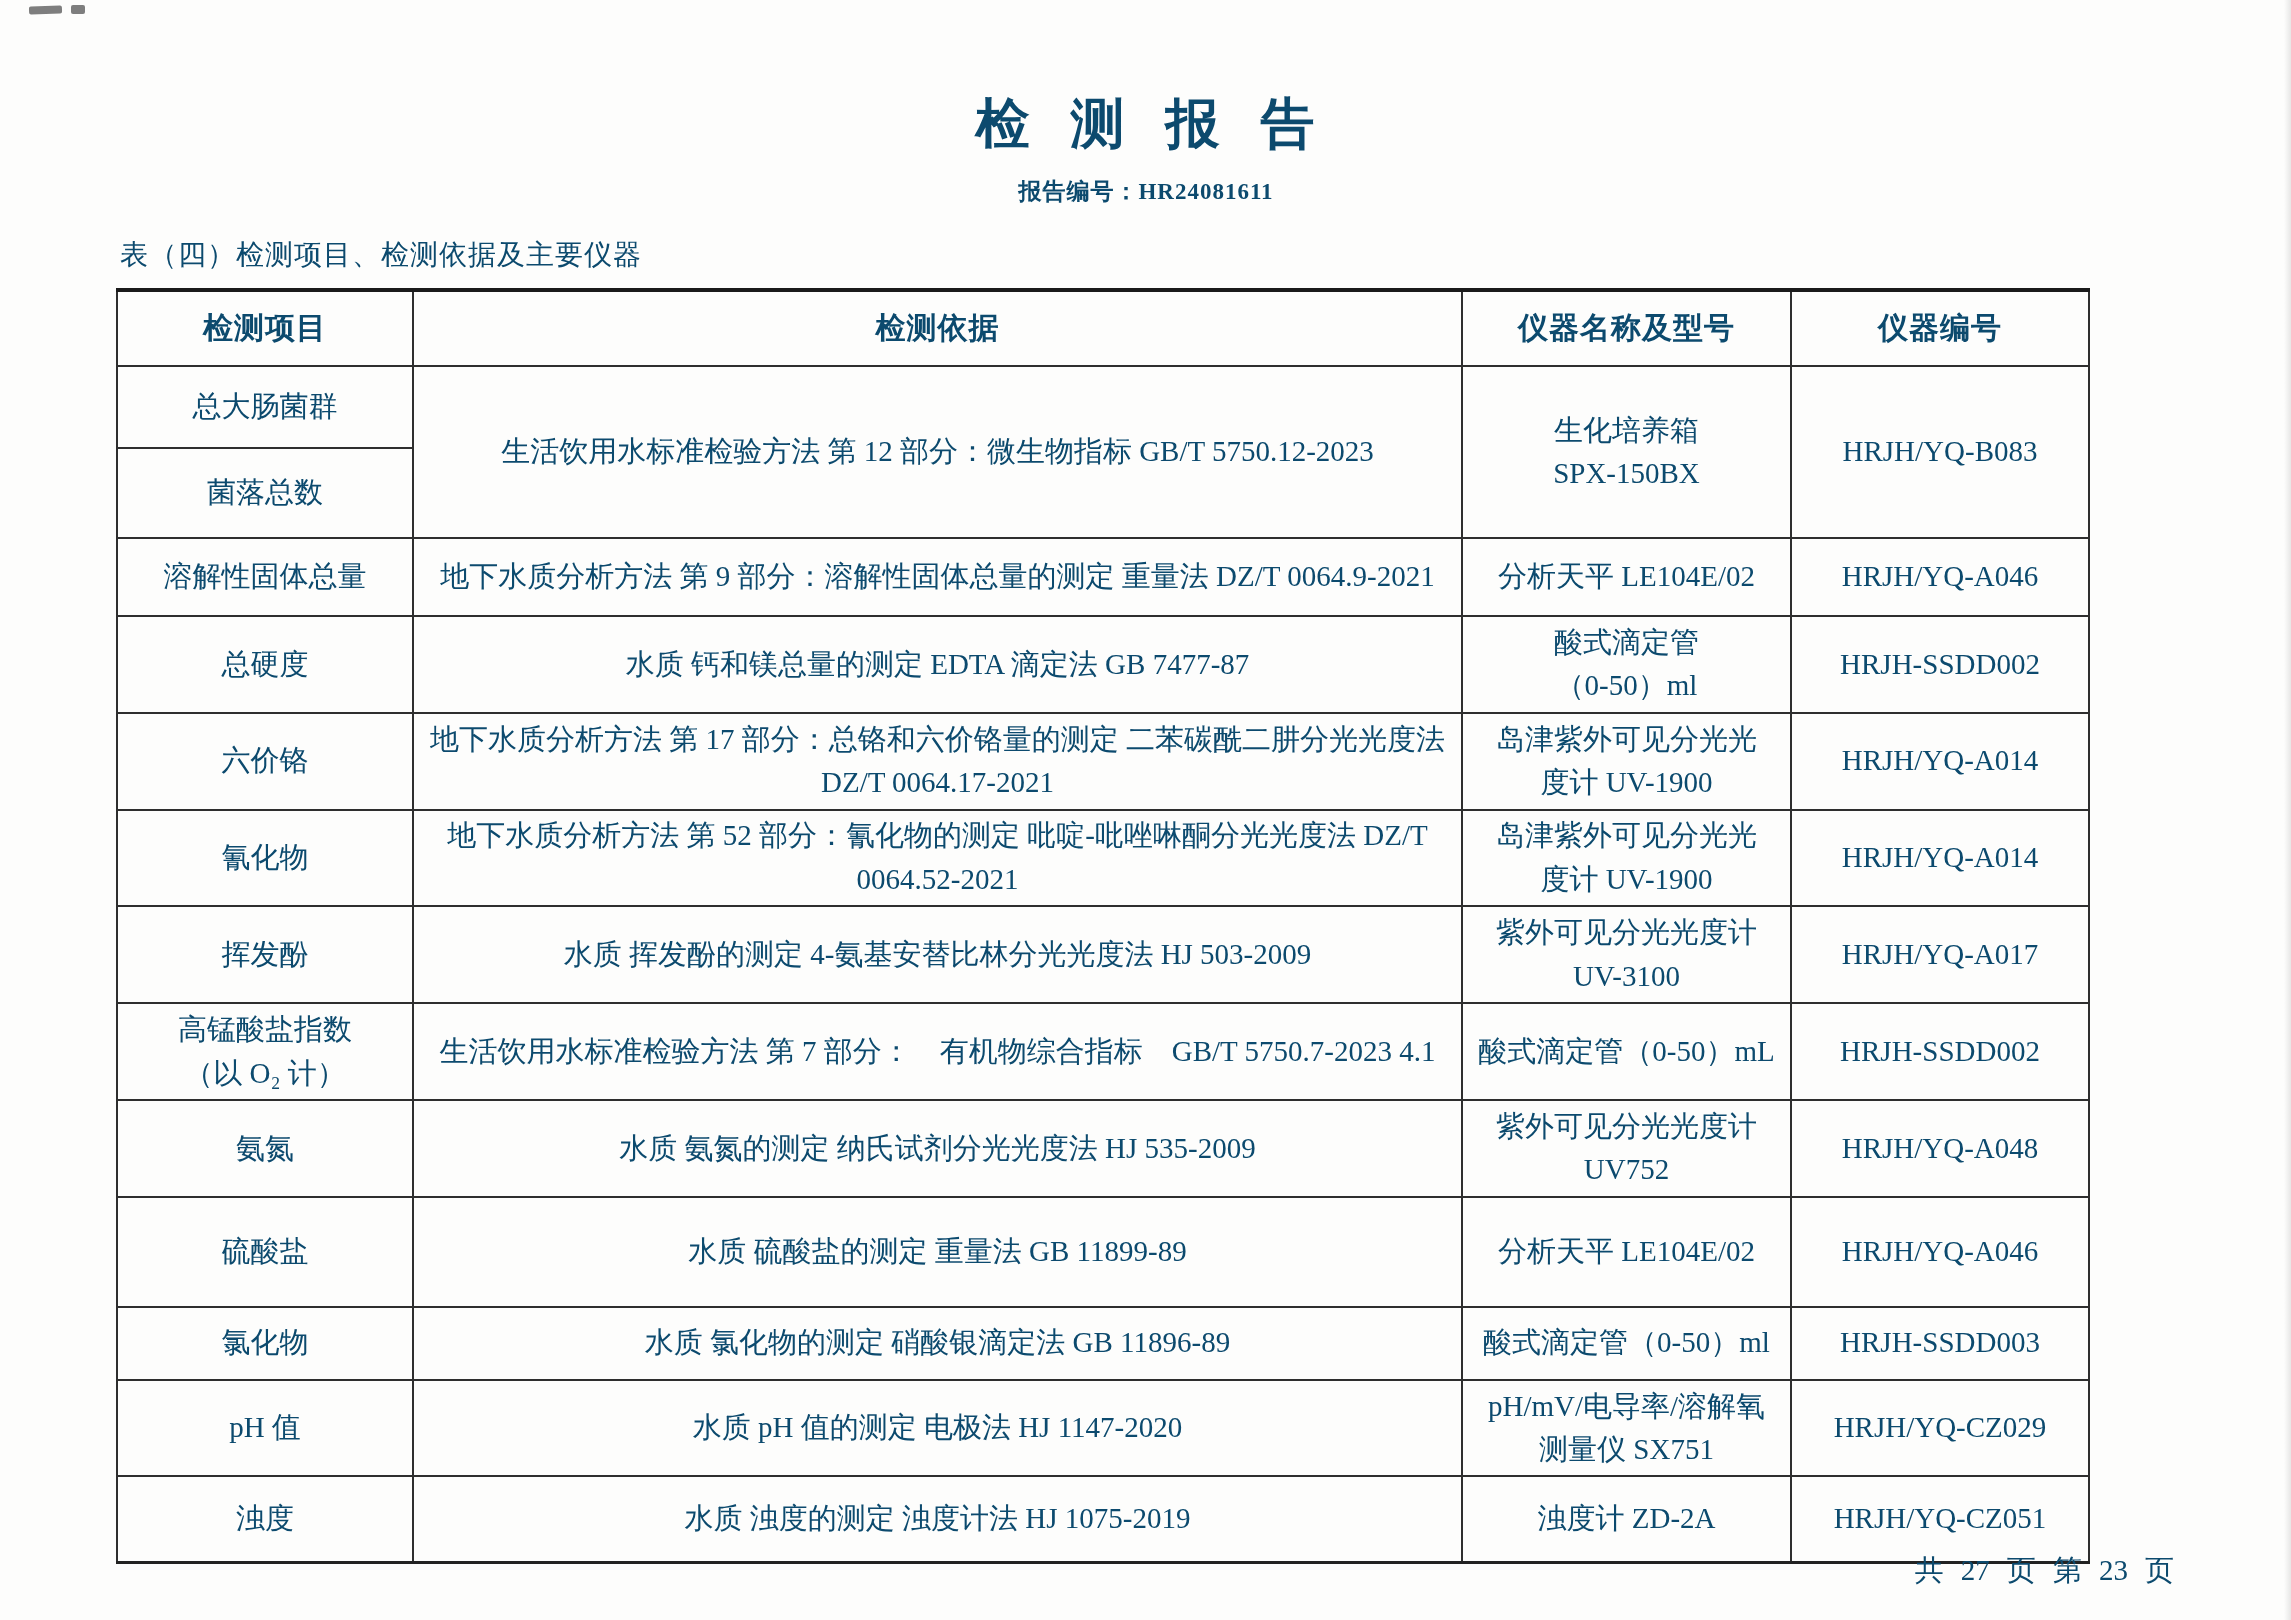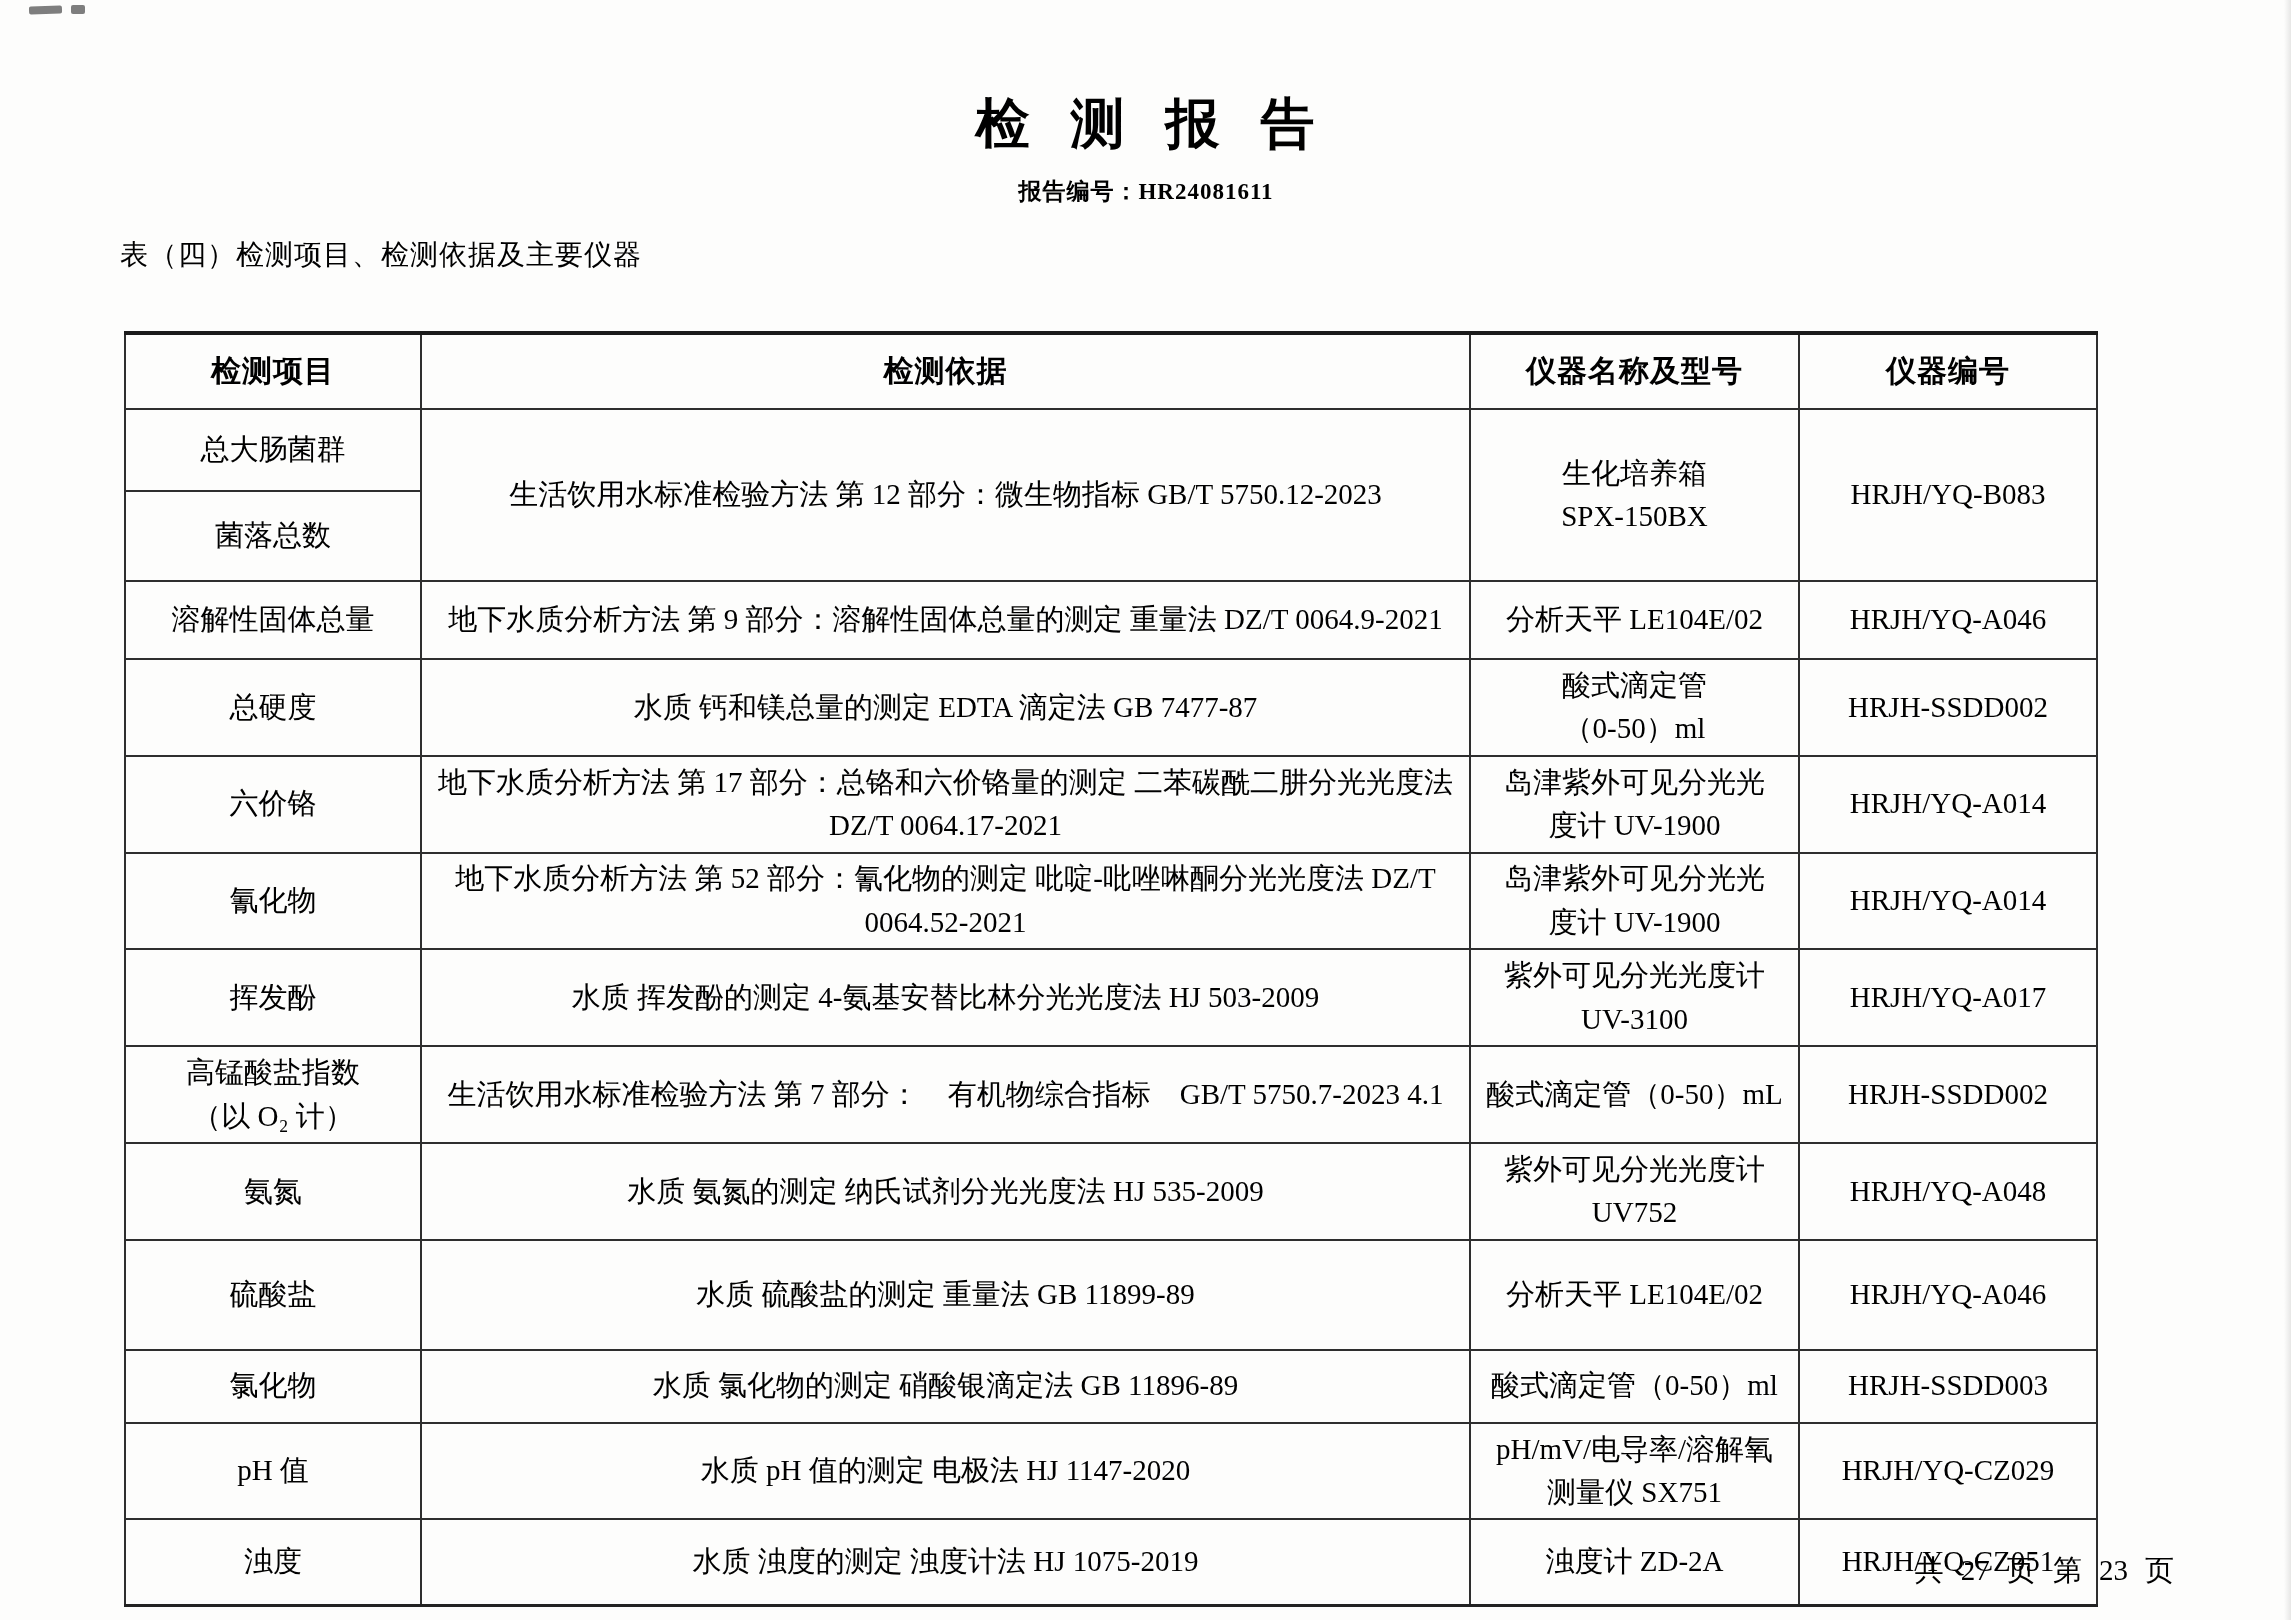--- a/index.html
+++ b/index.html
@@ -1,21 +1,21 @@
 <!DOCTYPE html>
 <html><head>
 <meta charset="utf-8">
 <style>
   html,body { margin:0; padding:0; background:#ffffff; }
   .page {
     position:relative;
     width:2292px; height:1620px;
     background:#fdfdfc;
     font-family:"Liberation Serif","DejaVu Serif",serif;
-    color:#000000;
+    color:#0c4a6e;
     overflow:hidden;
   }
   .edge-shadow {
     position:absolute; top:0; right:0; width:7.8px; height:100%;
     background:linear-gradient(to right, rgba(0,0,0,0), rgba(0,0,0,0.10));
   }
   .artifact { position:absolute; background:#3a3a3a; opacity:.65; border-radius:2px; }
   .artifact-1 { left:29px; top:5.9px; width:33px; height:7.8px; transform:rotate(-2deg); }
   .artifact-2 { left:71px; top:4.9px; width:13.7px; height:8.8px; }
 
@@ -27,25 +27,24 @@
   .report-no {
     position:absolute; top:176px; left:0; width:100%;
     text-align:center; font-size:23px; font-weight:bold; letter-spacing:1px;
   }
   .caption {
     position:absolute; top:236px; left:120px;
     font-size:28px; letter-spacing:1px;
   }
 
   table.report {
-    position:absolute; top:288px; left:124px; width:1972px;
+    position:absolute; top:288px; left:116px; width:1972px;
     border-collapse:collapse; table-layout:fixed;
     border-top:4.9px solid #1b1b1b;
     border-bottom:3.9px solid #222;
-    margin-top:43px;
   }
   table.report th, table.report td {
     border:2px solid #2e2e2e;
     border-top-width:2.9px; border-bottom-width:2.9px;
     text-align:center; vertical-align:middle;
     padding:3.9px 9.8px;
     overflow:hidden;
   }
   table.report th { font-size:30px; font-weight:bold; letter-spacing:1px; }
   table.report td { font-size:29px; line-height:1.5; }

